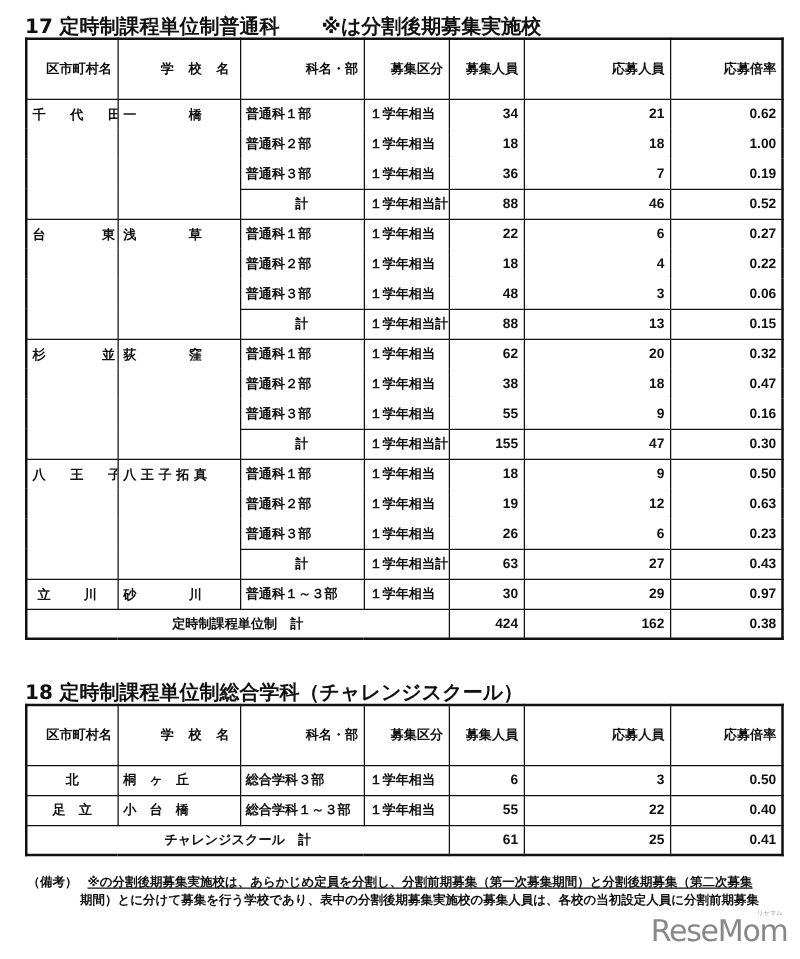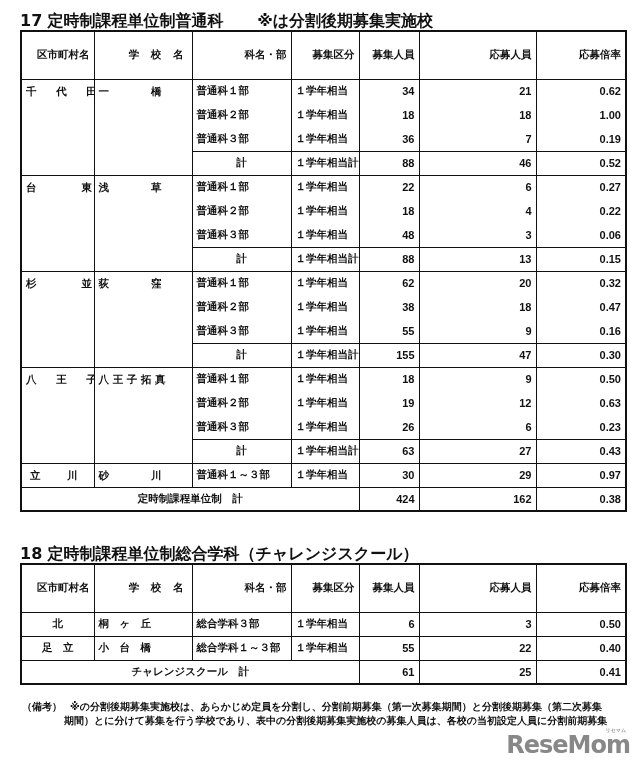--- a/index.html
+++ b/index.html
@@ -14,23 +14,23 @@
   td.c { text-align: center; }
   td.r { text-align: right; font-family: "Liberation Sans Narrow", "Liberation Sans", sans-serif; font-weight: bold; font-size: 11px; }
   td.nb { border-top: none; border-bottom: none; }
   td.nbb { border-bottom: none; }
   td.top { vertical-align: top; padding-top: 5px; }
   .school { display: flex; justify-content: space-between; gap: 48px; }
   .school .mk { margin-left: 4px; }
   .muni { letter-spacing: 8px; display: inline-block; }
   .notes { position: absolute; left: 22px; top: 700px; font-size: 10px; line-height: 14px; width: 600px; }
   .notes .lbl { position: absolute; left: 0; top: 0; }
-  .notes .txt { margin-left: 42px; text-indent: 6px; }
+  .notes .txt { margin-left: 42px; text-indent: 6px; text-decoration: underline; }
   .notes .txt2 { margin-left: 42px; }
-  .logo { position: absolute; right: 10px; top: 731px; font-family: "DejaVu Sans", sans-serif; font-weight: bold; font-size: 24px; color: #888; letter-spacing: -1px; }
+  .logo { position: absolute; right: 10px; top: 731px; font-family: "DejaVu Sans", sans-serif; font-weight: normal; font-size: 24px; color: #888; letter-spacing: -1px; }
   .logo .kana { position: absolute; right: 4px; top: -4px; font-size: 5px; color: #999; letter-spacing: 0; }
 </style>
 </head>
 <body>
 
 <div class="sec-title" style="top:11px;">
   <span class="num">17</span>
   <span>定時制課程単位制普通科</span>
   <span class="note">※は分割後期募集実施校</span>
 </div>

